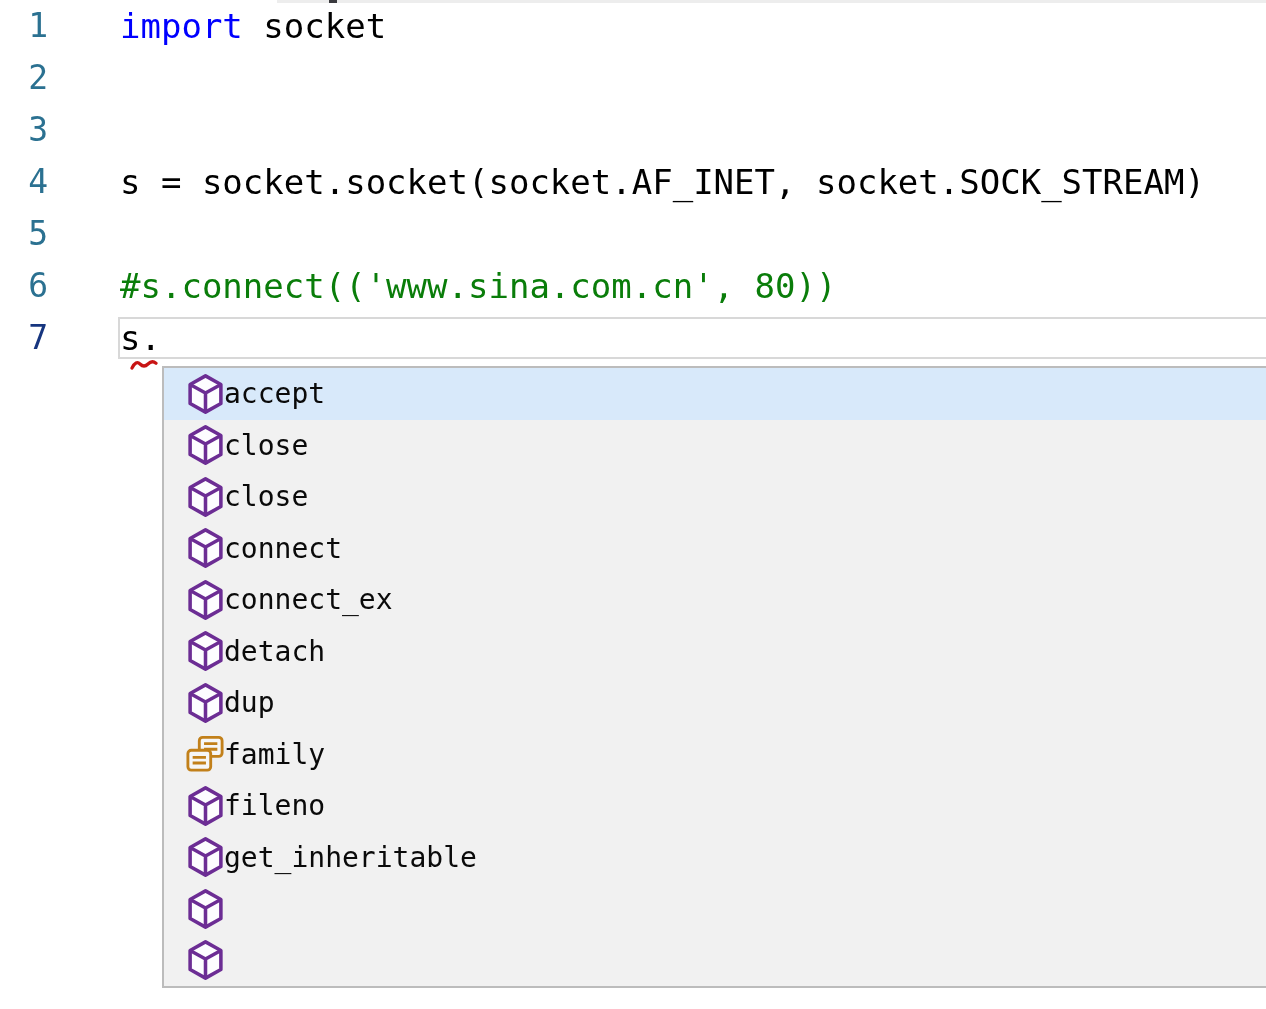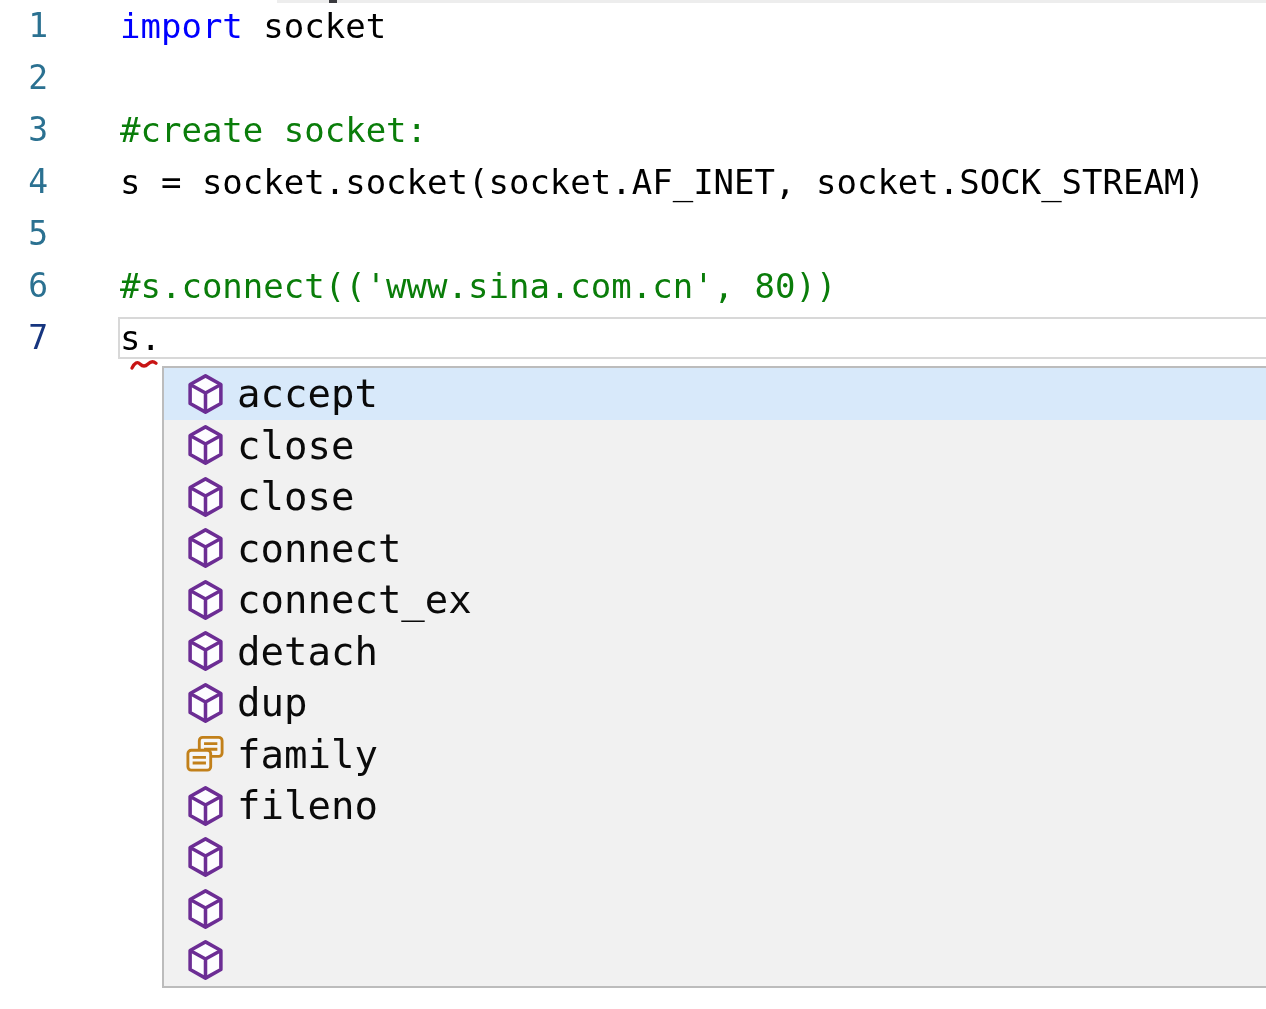--- a/index.html
+++ b/index.html
@@ -48,42 +48,41 @@
   .squiggle { position:absolute; left:130px; top:358px; z-index:3; }
 
   .suggest {
     position:absolute; left:162px; top:366px; right:-6px; height:622px;
     box-sizing:border-box; background:var(--suggest-bg);
     border:2px solid var(--suggest-border); z-index:5; overflow:hidden;
   }
   .suggest-item { height:51.5px; display:flex; align-items:center; }
   .suggest-item.selected { background:var(--suggest-selected-bg); }
   .s-icon { flex:none; margin-left:22px; width:38px; height:40px; display:flex; align-items:center; justify-content:center; }
-  .s-label { margin-left:13px; font-size:39px; color:#0a0a0a; white-space:pre; }
+  .s-label { font-size:28px; color:#0a0a0a; white-space:pre; }
 </style>
 </head>
 <body>
 
 <div class="top-strip"></div>
 <div class="top-dot"></div>
 
 <div class="editor">
   <div class="current-line-box"></div>
   <div>
       <div class="line-row" style="top: 0px;">
         <div class="gutter-num">1</div>
         <div class="code-text"><span class="tok-keyword">import</span><span class="tok-plain"> socket</span></div>
       </div>
       <div class="line-row" style="top: 52px;">
         <div class="gutter-num">2</div>
         <div class="code-text"></div>
       </div>
       <div class="line-row" style="top: 104px;">
         <div class="gutter-num">3</div>
-        <div class="code-text"><span class="tok-comment">#create socket:</span></div>
       </div>
       <div class="line-row" style="top: 156px;">
         <div class="gutter-num">4</div>
         <div class="code-text"><span class="tok-plain">s = socket.socket(socket.AF_INET, socket.SOCK_STREAM)</span></div>
       </div>
       <div class="line-row" style="top: 208px;">
         <div class="gutter-num">5</div>
         <div class="code-text"></div>
       </div>
       <div class="line-row" style="top: 260px;">
@@ -185,20 +184,21 @@
           </span>
           <span class="s-label">fileno</span>
         </div>
         <div class="suggest-item">
           <span class="s-icon">
             <svg viewBox="0 0 24 26" width="37" height="40">
               <path d="M12 1.2 L22 6.8 V19.2 L12 24.8 L2 19.2 V6.8 Z" fill="#fdfdff" stroke="#6c2d94" stroke-width="2.3" stroke-linejoin="round"></path>
               <path d="M2 6.8 L12 12.4 L22 6.8 M12 12.4 V24.8" fill="none" stroke="#6c2d94" stroke-width="2.3" stroke-linejoin="round"></path>
             </svg>
           </span>
+          <span class="s-label">get_inheritable</span>
         </div>
         <div class="suggest-item">
           <span class="s-icon">
             <svg viewBox="0 0 24 26" width="37" height="40">
               <path d="M12 1.2 L22 6.8 V19.2 L12 24.8 L2 19.2 V6.8 Z" fill="#fdfdff" stroke="#6c2d94" stroke-width="2.3" stroke-linejoin="round"></path>
               <path d="M2 6.8 L12 12.4 L22 6.8 M12 12.4 V24.8" fill="none" stroke="#6c2d94" stroke-width="2.3" stroke-linejoin="round"></path>
             </svg>
           </span>
         </div>
         <div class="suggest-item">

